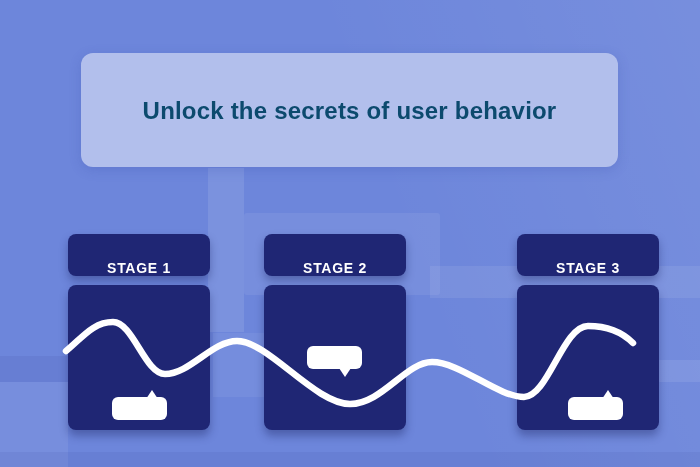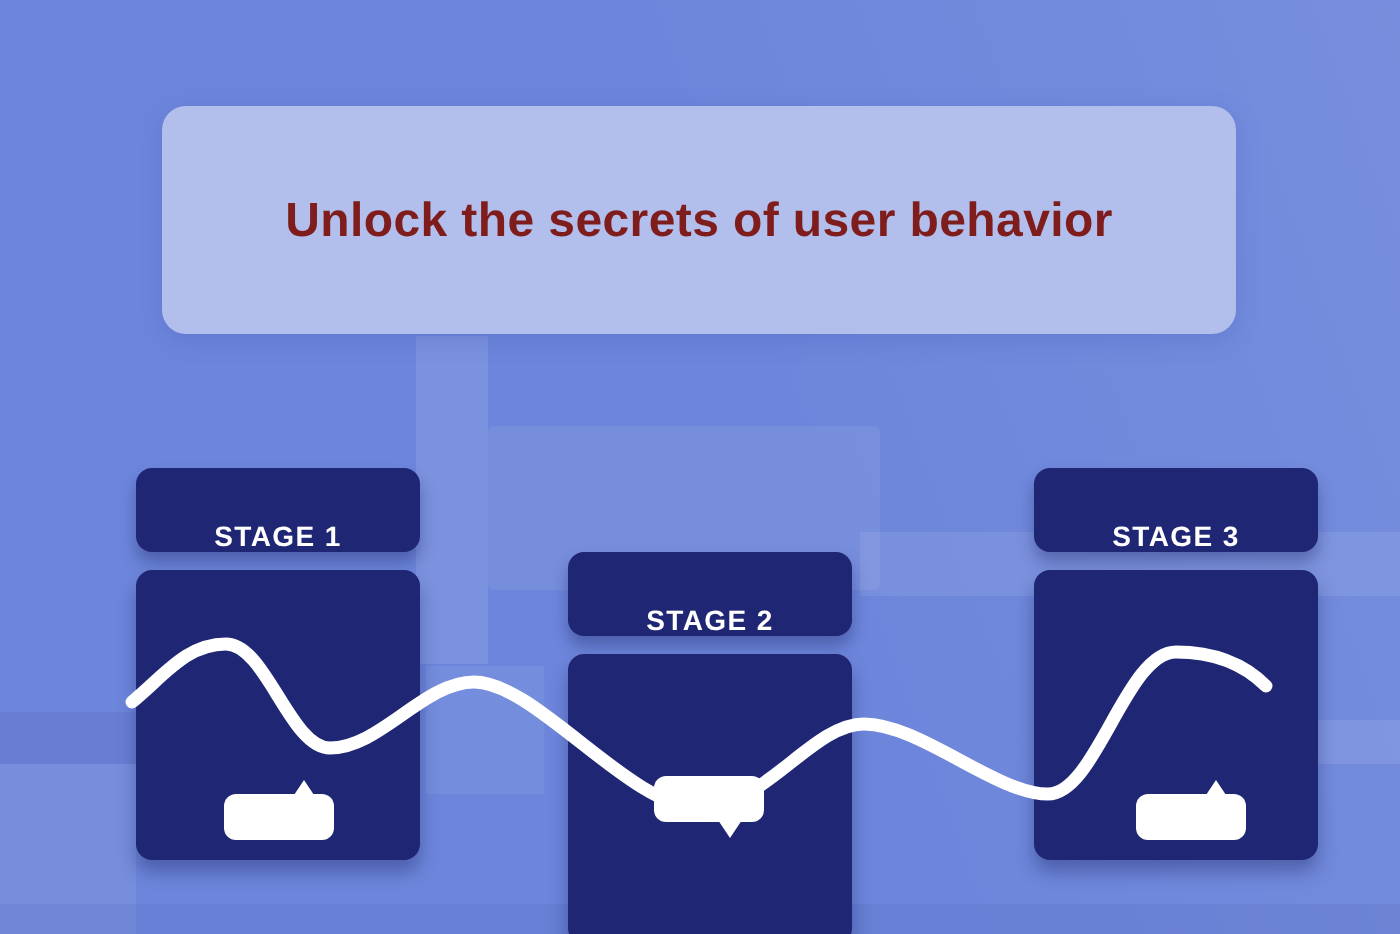--- a/index.html
+++ b/index.html
@@ -28,21 +28,21 @@
     position: absolute; left: 81px; top: 53px;
     width: 537px; height: 114px;
     background: #b2bfec;
     border-radius: 12px;
     display: flex; flex-direction: column;
     align-items: center; justify-content: center;
     box-shadow: 0 3px 12px rgba(55,75,170,0.22);
     z-index: 2;
   }
   .banner-line {
-    color: #7f1d1d;
+    color: #0c4a6e;
     font-size: 24px; font-weight: 700;
     line-height: 35px; letter-spacing: 0.2px;
     text-align: center; white-space: nowrap;
   }
 
   
   .stage-header {
     position: absolute; top: 234px;
     width: 142px; height: 42px;
     background: #1f2674; border-radius: 8px;
@@ -52,21 +52,21 @@
     z-index: 3;
   }
   .stage-body {
     position: absolute; top: 285px;
     width: 142px; height: 145px;
     background: #1f2674; border-radius: 8px;
     box-shadow: 0 6px 9px rgba(18,24,84,0.35);
     z-index: 3;
   }
   .c1 { left: 68px; }
-  .c2 { left: 284px; margin-top: 42px; }
+  .c2 { left: 264px; }
   .c3 { left: 517px; }
 
   
   .bubble {
     position: absolute;
     width: 55px; height: 23px;
     background: #ffffff; border-radius: 6px;
     z-index: 6;
   }
   .bubble-pos-1 { left: 44px; top: 112px; }

